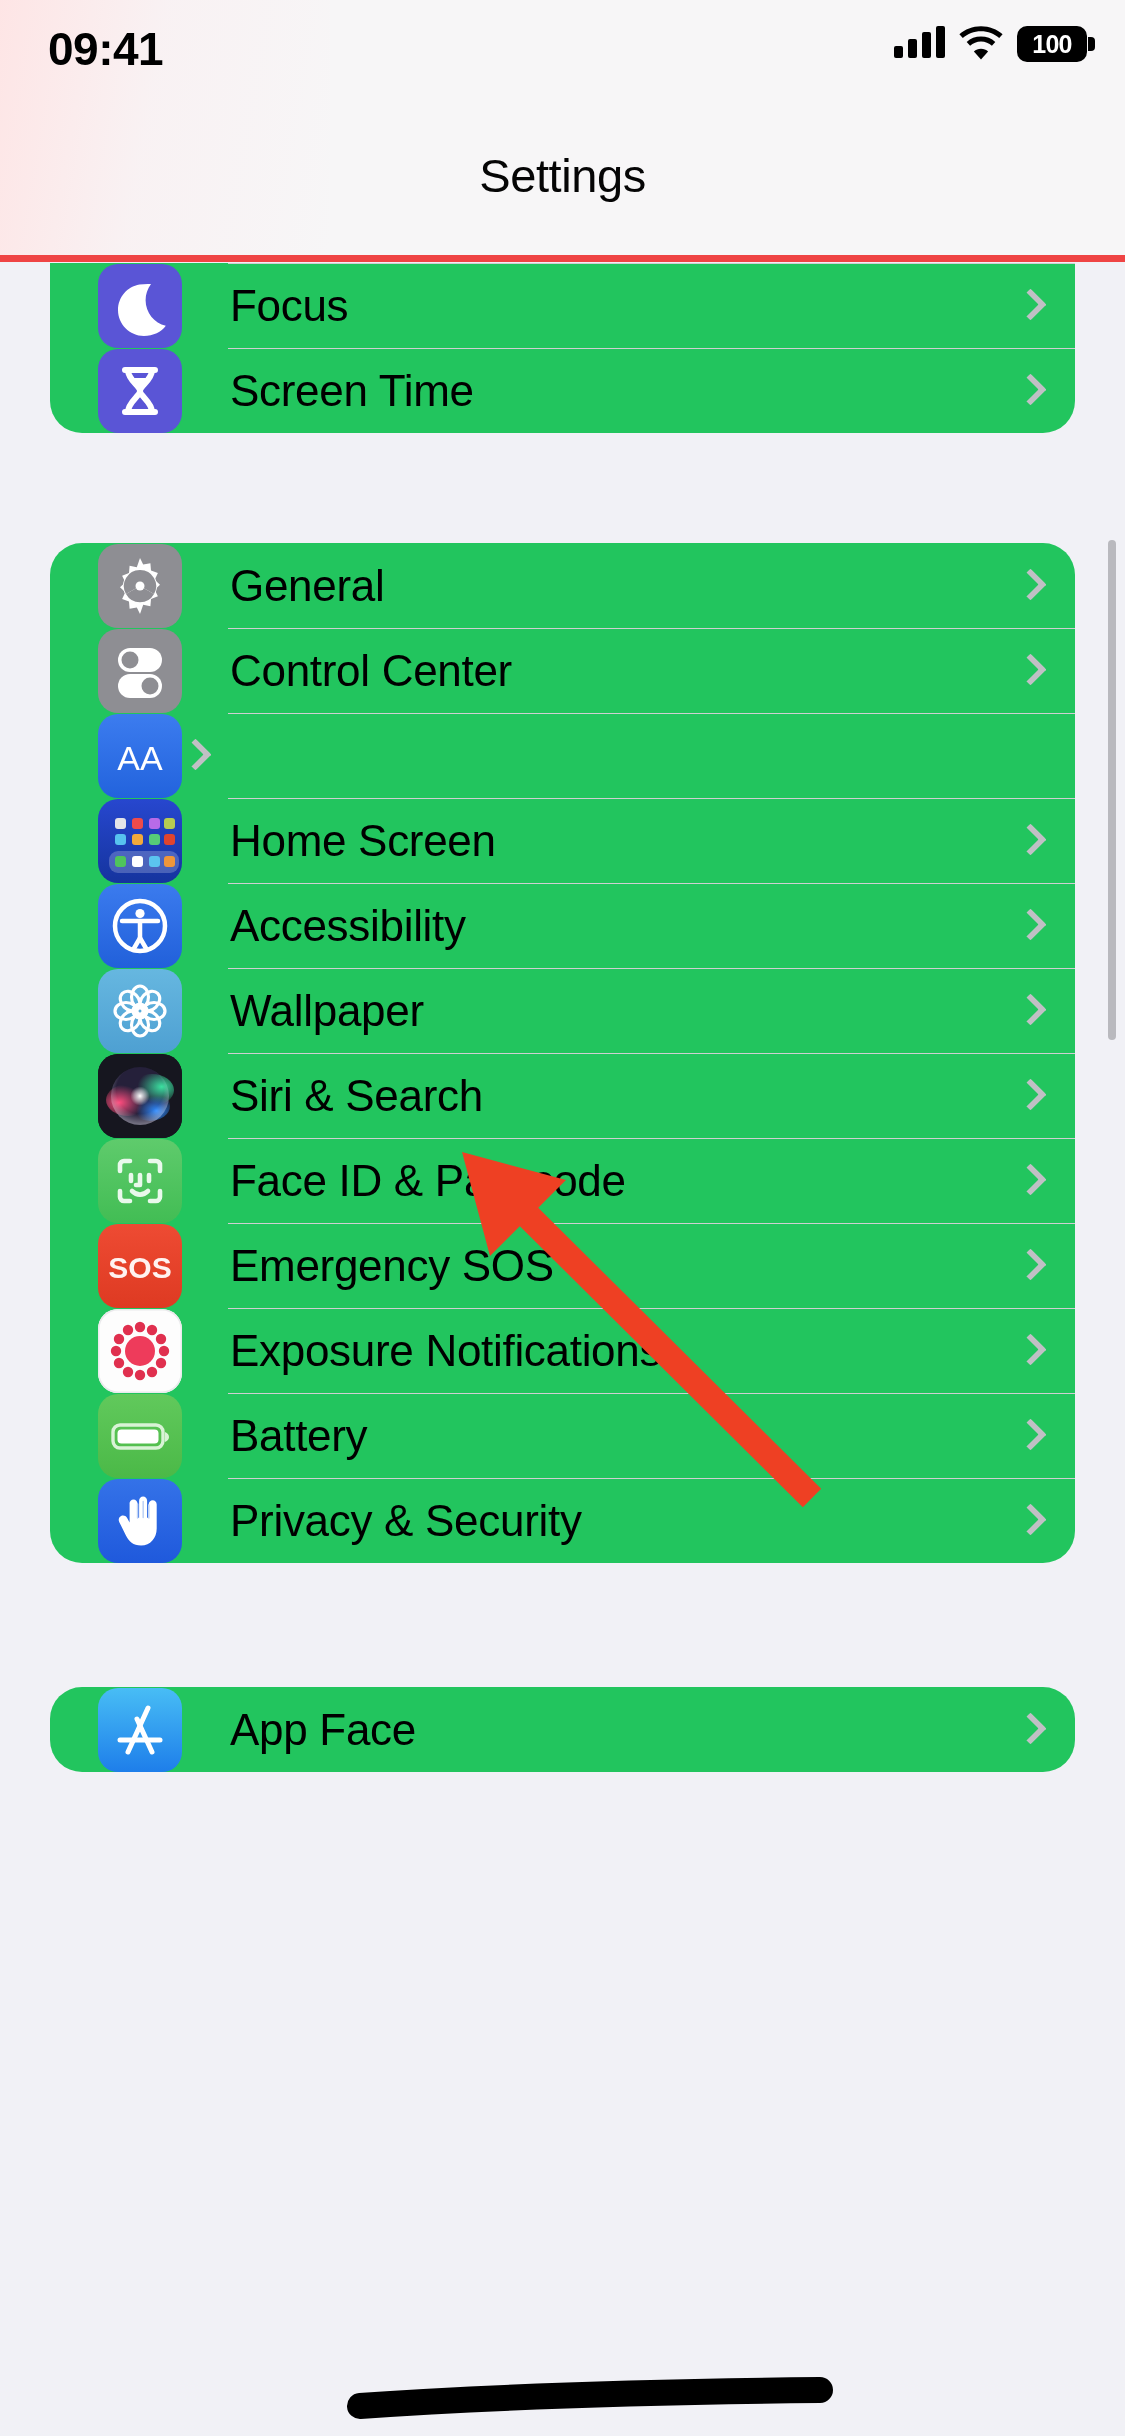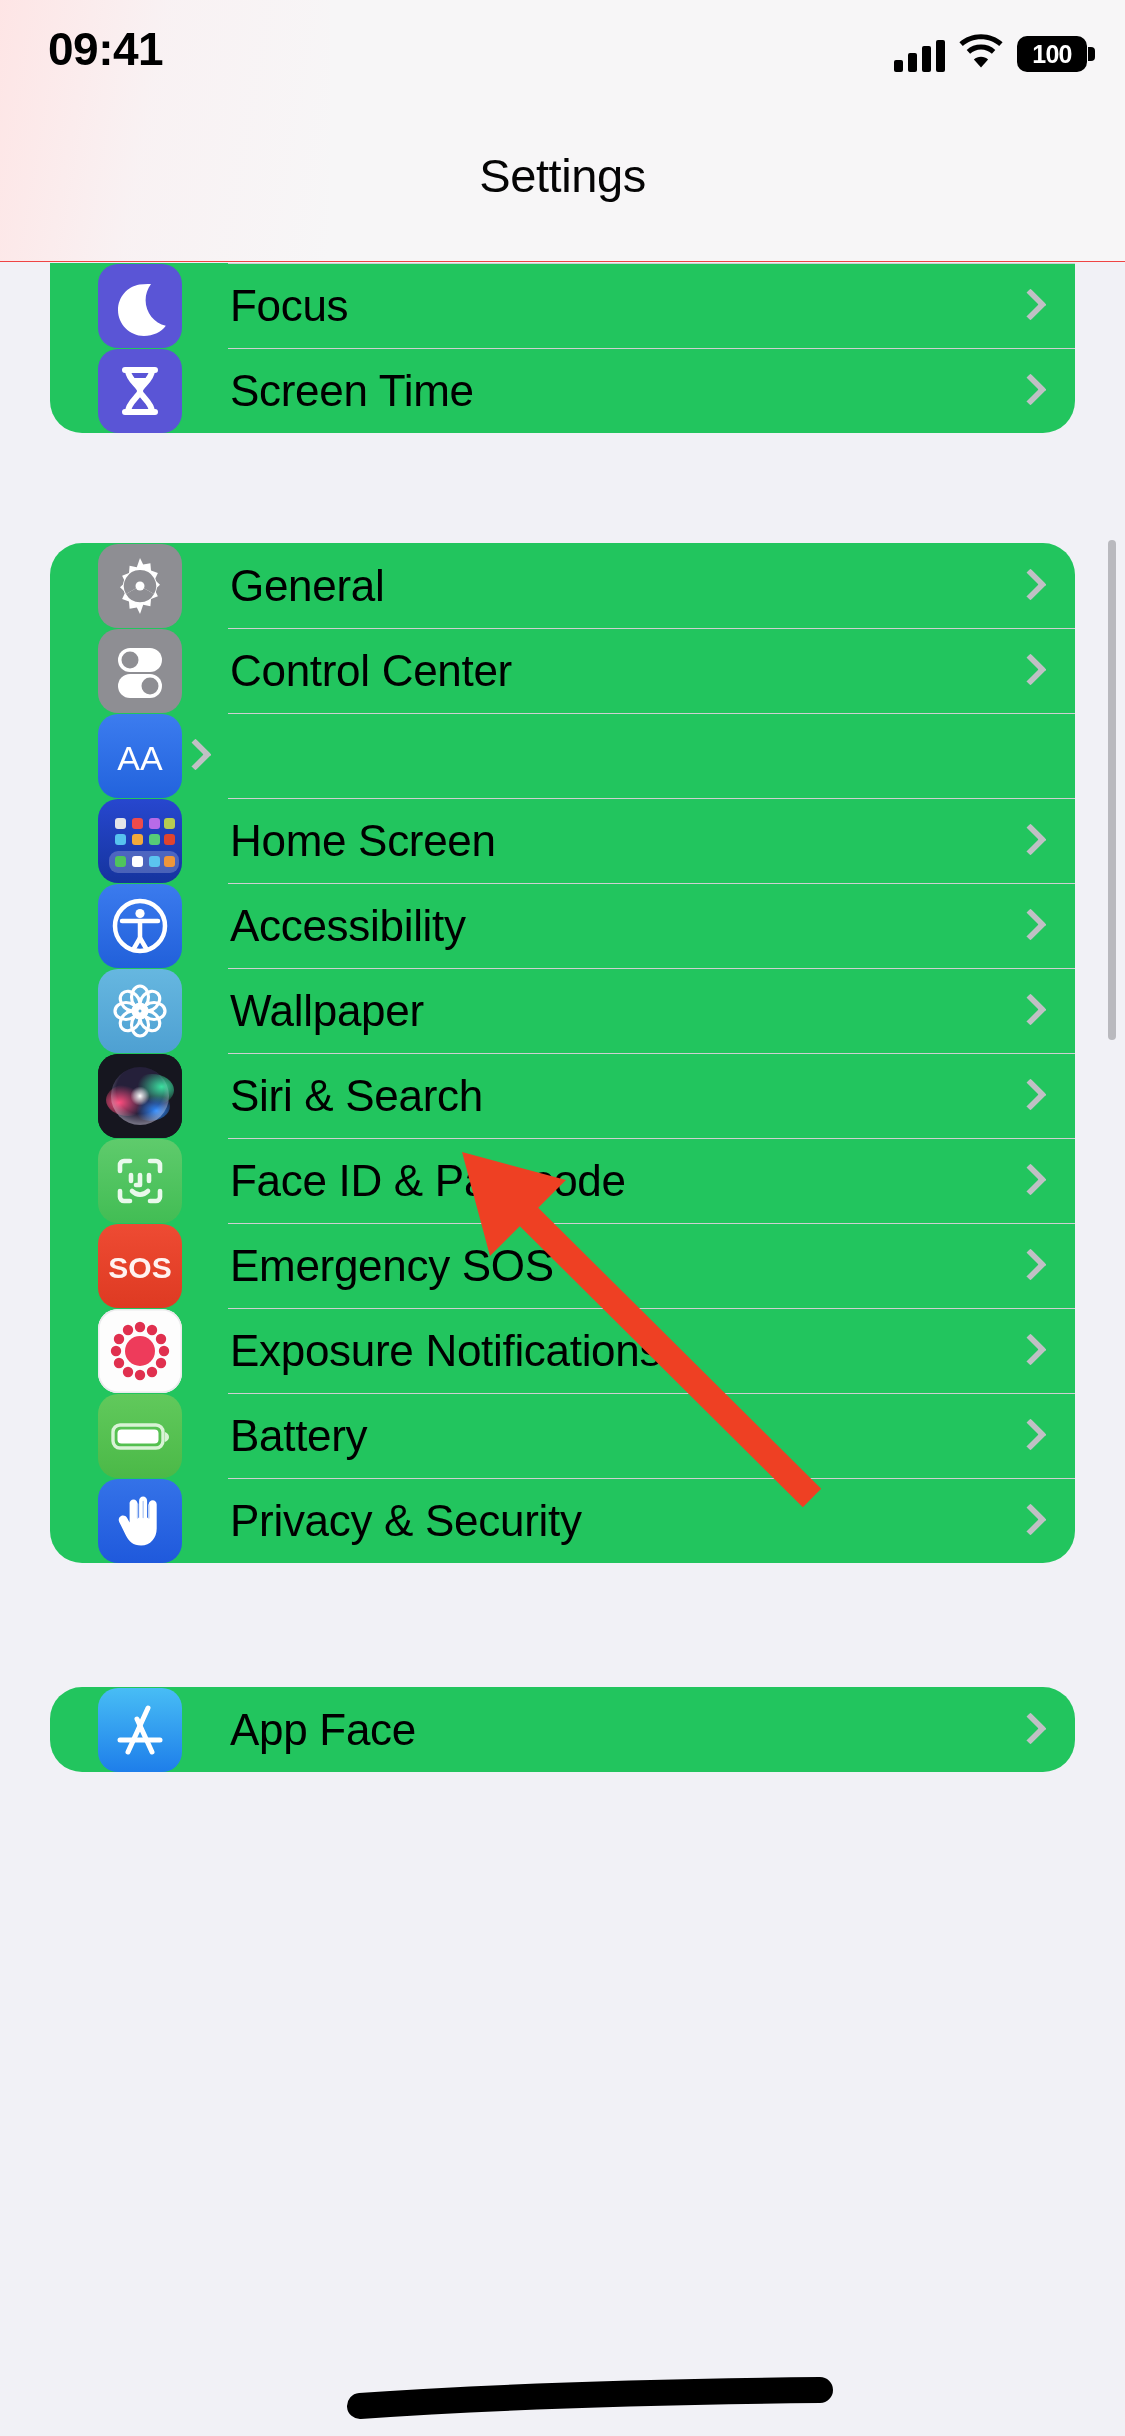--- a/index.html
+++ b/index.html
@@ -22,21 +22,21 @@
     background: #F1F1F6;
   }
 
   
   #navbar {
     position: absolute;
     top: 0; left: 0;
     width: 1125px;
     height: 262px;
     background: #F7F6F7;
-    border-bottom: 1px solid #ef4444;
+    border-bottom: 7px solid #ef4444;
     overflow: hidden;
   }
   #navbar::before {
     
     content: "";
     position: absolute;
     top: 0; left: 0;
     width: 330px; height: 262px;
     background: linear-gradient(100deg, rgba(255,226,226,0.85) 0%, rgba(250,238,240,0.55) 45%, rgba(247,246,247,0) 100%);
   }
@@ -53,21 +53,21 @@
     font-size: 46px;
     font-weight: bold;
     letter-spacing: -0.5px;
     color: #000;
   }
   #status-right {
     position: absolute;
     right: 38px; top: 26px;
     height: 46px;
     display: flex;
-    align-items: flex-end;
+    align-items: flex-start;
     gap: 14px;
   }
   
   .bars { display: flex; align-items: flex-end; gap: 5px; height: 32px; }
   .bars i { display: block; width: 9px; background: #000; border-radius: 2px; }
   .bars i:nth-child(1) { height: 12px; }
   .bars i:nth-child(2) { height: 19px; }
   .bars i:nth-child(3) { height: 26px; }
   .bars i:nth-child(4) { height: 32px; }
   

